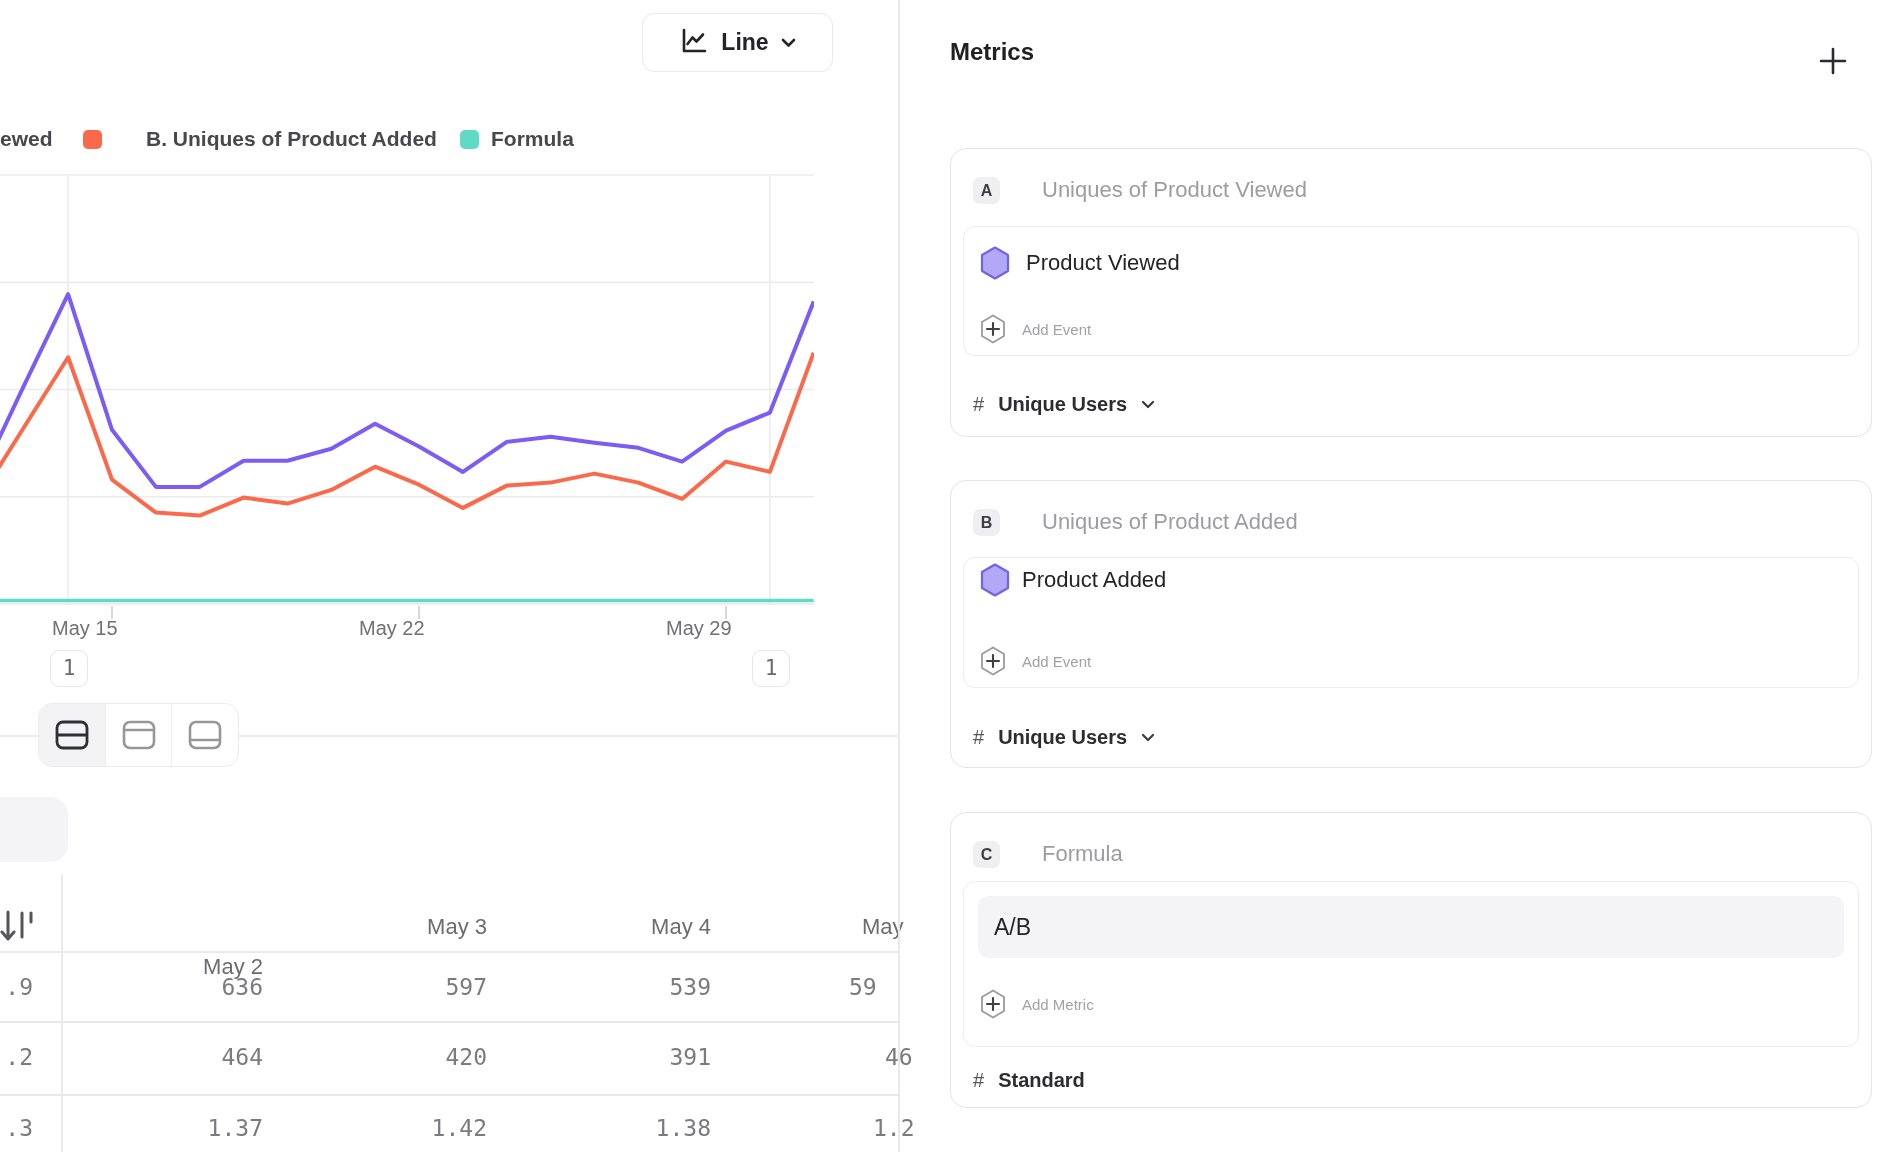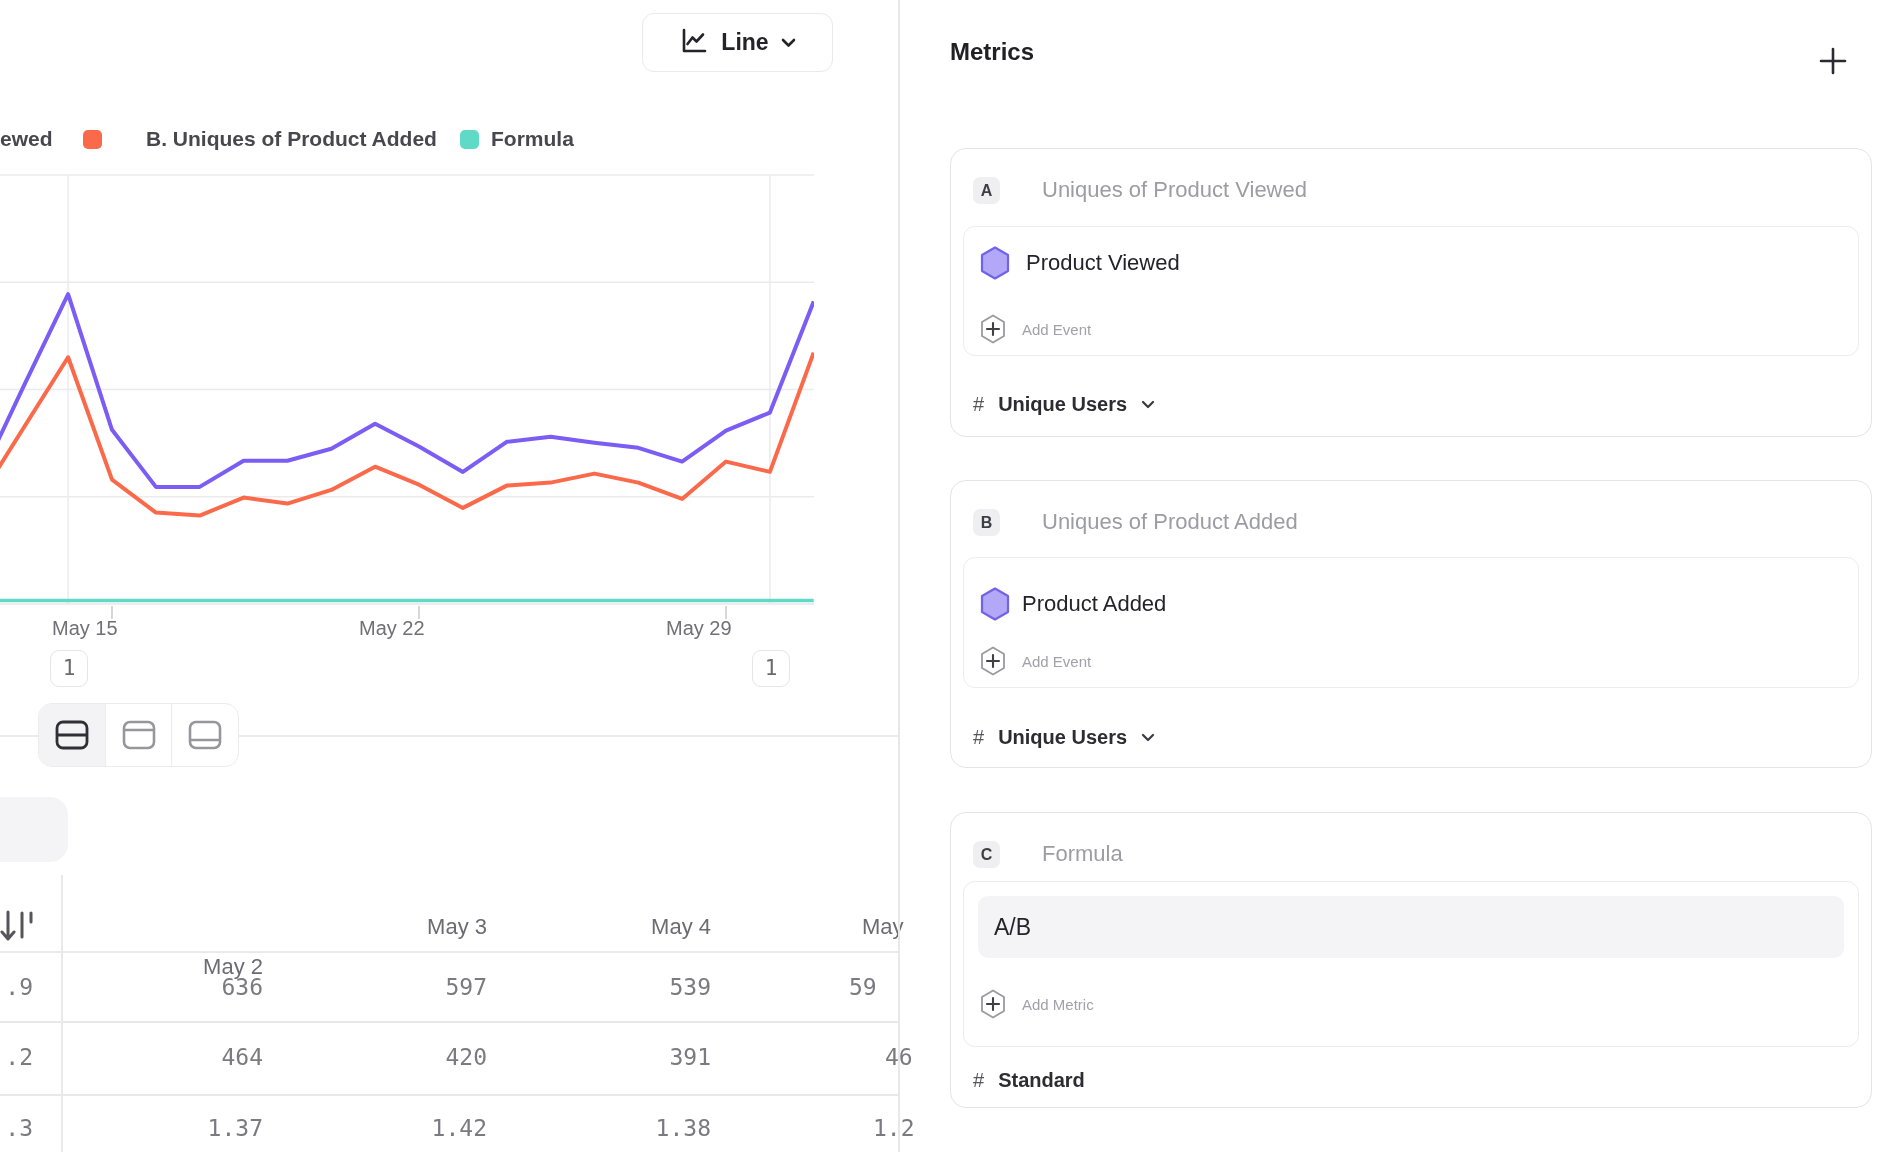--- a/index.html
+++ b/index.html
@@ -219,21 +219,21 @@
       <svg width="14" height="9" viewBox="0 0 14 9" fill="none">
         <path d="M2 2 L7 7 L12 2" stroke="#3a3a40" stroke-width="2.2" stroke-linecap="round" stroke-linejoin="round"></path>
       </svg>
     </div>
   </div>
 
   <div class="abs mcard" style="top:480px; height:288px;">
     <div class="badge">B</div>
     <div class="ctitle">Uniques of Product Added</div>
     <div class="inner" style="top:76px; height:131px;">
-      <div class="erow" style="top:24px;gap:12px;">
+      <div class="erow" style="top:0;gap:12px;">
         <svg width="30" height="34" viewBox="0 0 30 34">
           <polygon points="15,1.5 28,9 28,25 15,32.5 2,25 2,9" fill="#b2a8f7" stroke="#7062e9" stroke-width="2.2" stroke-linejoin="round"></polygon>
         </svg>
         <span class="ename">Product Added</span>
       </div>
       <div class="erow" style="top:81px;">
         <svg width="26" height="30" viewBox="0 0 26 30">
           <polygon points="13,1.5 24,8 24,22 13,28.5 2,22 2,8" fill="#fff" stroke="#9a9aa0" stroke-width="1.8" stroke-linejoin="round"></polygon>
           <path d="M13 9 V21 M7 15 H19" stroke="#3f3f45" stroke-width="2.1" stroke-linecap="round"></path>
         </svg>

